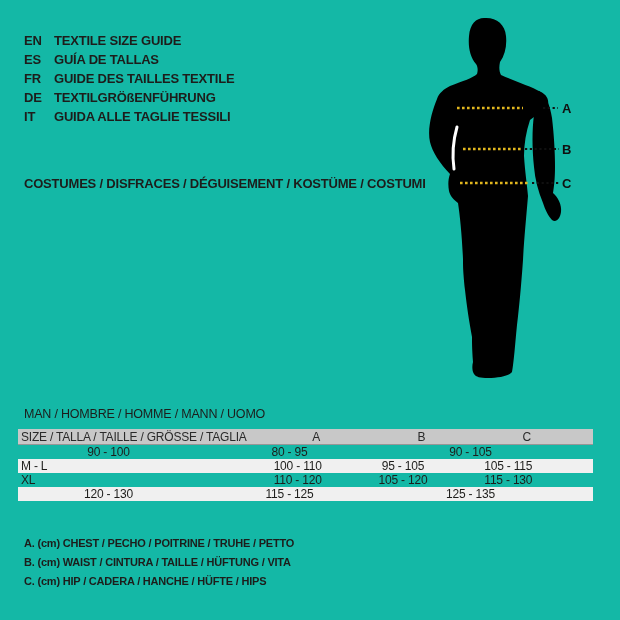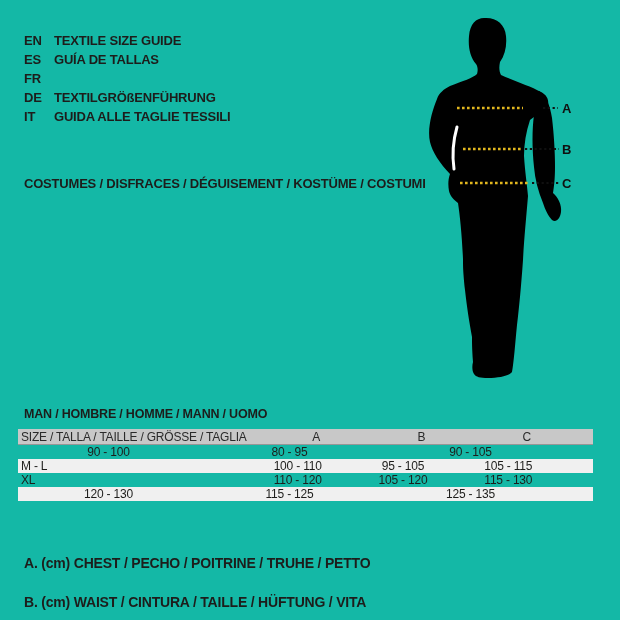--- a/index.html
+++ b/index.html
@@ -22,56 +22,57 @@
   
   .figure-wrap { position:absolute; left:420px; top:15px; width:165px; height:385px; }
   .figure-wrap svg { display:block; width:165px; height:385px; }
   .sil { fill:var(--silhouette, #000); }
   .gap-line { stroke:#ffffff; stroke-width:3; fill:none; stroke-linecap:round; }
   .dash-yellow { stroke:var(--accent-yellow, #e2b71e); stroke-width:2.6; stroke-dasharray:2.6 2.4; fill:none; }
   .dash-black { stroke:#101010; stroke-width:2; stroke-dasharray:2.2 2.6; fill:none; }
   .marker { font-family:"Liberation Sans", sans-serif; font-size:13px; font-weight:700; fill:#101010; }
 
   
-  .section-title { position:absolute; left:24px; top:407px; font-size:12.5px; font-weight:700; letter-spacing:-0.2px; }
+  .section-title { position:absolute; left:24px; top:407px; font-size:12.5px; font-weight:400; letter-spacing:-0.2px; }
 
   
   .size-table { position:absolute; left:18px; top:429px; width:575px; font-size:12px; letter-spacing:-0.2px; }
   .t-row { display:flex; height:14px; line-height:14px; padding-right:32px; }
   .t-row.head {
     height:16px; line-height:16px;
     background:var(--table-header-bg, #c8c8c8);
     box-shadow: inset 0 -1px 0 #969696;
     color:#2a2a2a;
     gap:37px;
   }
   .t-row.alt { background:var(--row-alt-bg, #f0f0f0); }
   .c-label { width:227px; padding-left:3px; white-space:nowrap; }
   .c-val { flex:1; text-align:center; white-space:nowrap; }
 
   
   .notes { position:absolute; left:24px; top:534px; list-style:none; }
-  .notes li { height:19px; line-height:19px; font-size:14px; font-weight:600; letter-spacing:-0.2px; white-space:nowrap;margin-top:20px; }
+  .notes li { height:19px; line-height:19px; font-size:11px; font-weight:600; letter-spacing:-0.2px; white-space:nowrap; }
 </style>
 </head>
 <body>
 
 <div class="sheet">
 
   <ul class="langs">
     <li>
       <span class="code">EN</span>
       <span class="label">TEXTILE SIZE GUIDE</span>
     </li>
     <li>
       <span class="code">ES</span>
       <span class="label">GUÍA DE TALLAS</span>
     </li>
     <li>
       <span class="code">FR</span>
+      <span class="label">GUIDE DES TAILLES TEXTILE</span>
     </li>
     <li>
       <span class="code">DE</span>
       <span class="label">TEXTILGRÖßENFÜHRUNG</span>
     </li>
     <li>
       <span class="code">IT</span>
       <span class="label">GUIDA ALLE TAGLIE TESSILI</span>
     </li>
   </ul>
@@ -168,15 +169,16 @@
     <div class="t-row alt">
       <div class="c-val">120 - 130</div>
       <div class="c-val">115 - 125</div>
       <div class="c-val">125 - 135</div>
     </div>
   </div>
 
   <ul class="notes">
     <li>A. (cm) CHEST / PECHO / POITRINE / TRUHE / PETTO</li>
     <li>B. (cm) WAIST / CINTURA / TAILLE / HÜFTUNG / VITA</li>
+    <li>C. (cm) HIP / CADERA / HANCHE / HÜFTE / HIPS</li>
   </ul>
 
 </div>
 
 </body></html>

